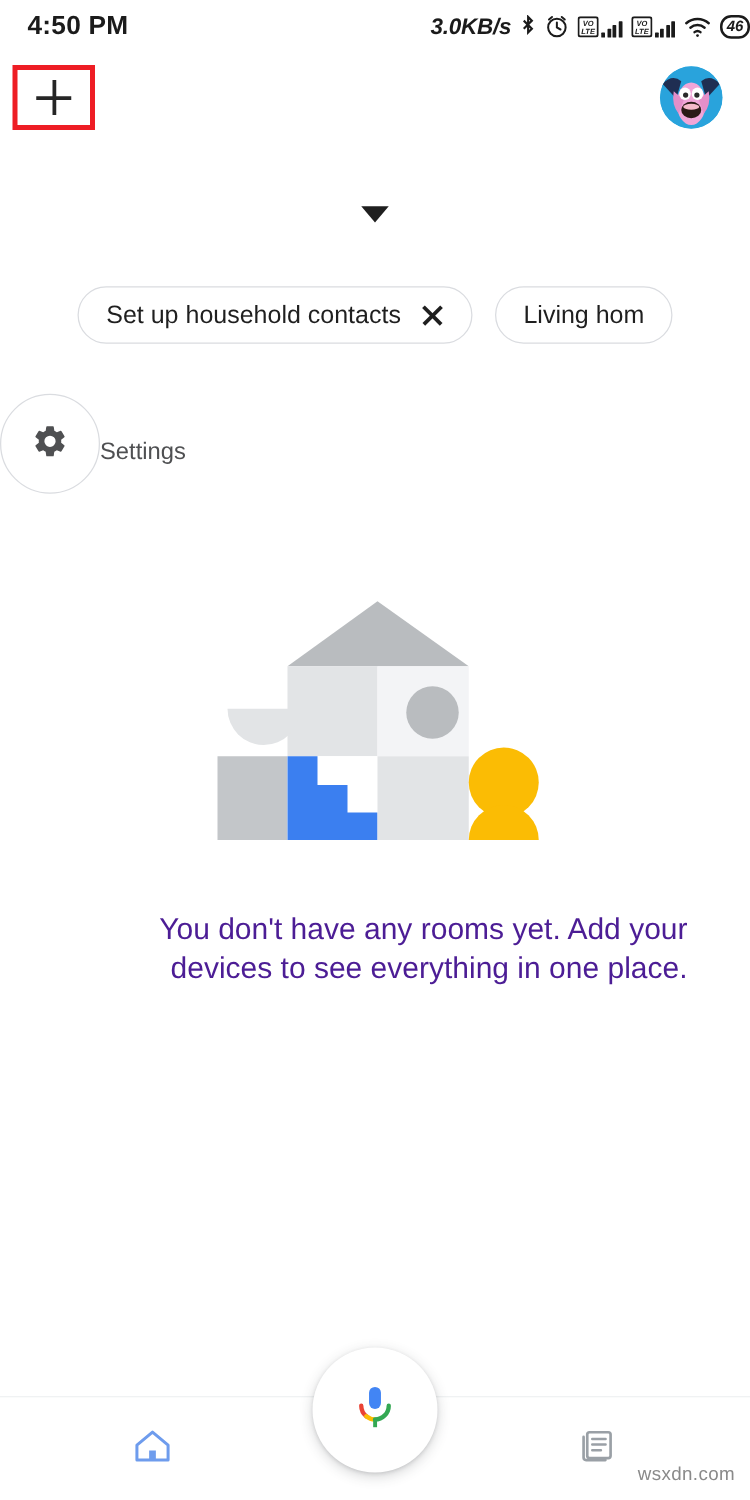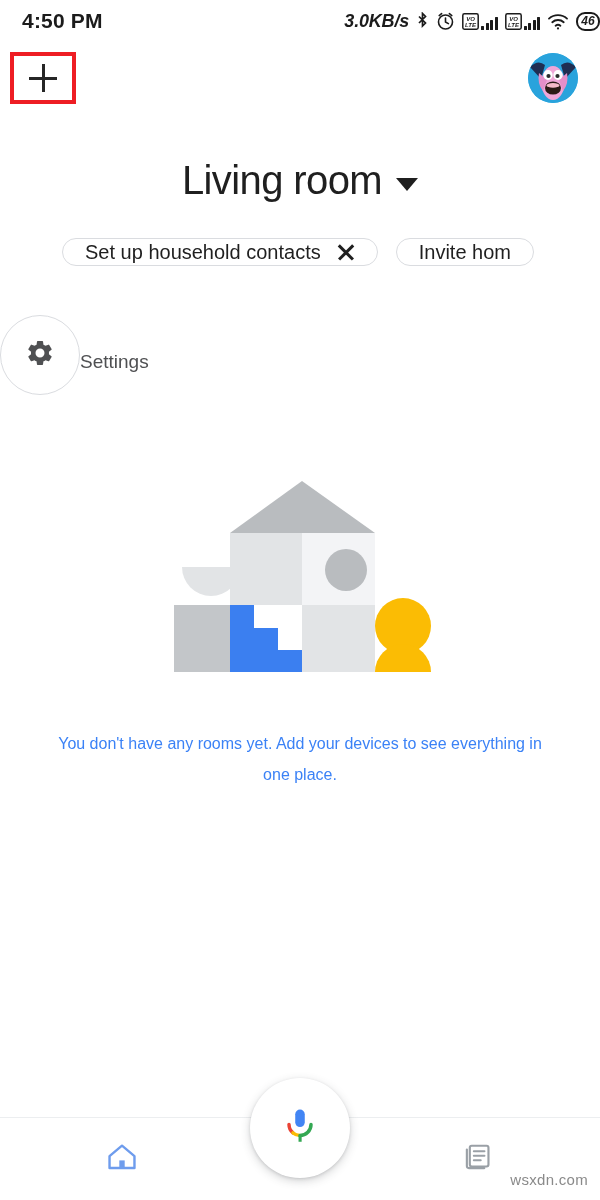--- a/index.html
+++ b/index.html
@@ -63,21 +63,21 @@
     border-right:11px solid transparent; border-top:13px solid #1f1f1f;
     margin-top:7px;
   }
 
   
   .chips {
     position:absolute; top:228px; left:62px; width:560px; height:48px;
     display:flex; align-items:center; gap:18px;
   }
   .chip {
-    height:28px; border:1px solid #dadce0; border-radius:24px;
+    height:46px; border:1px solid #dadce0; border-radius:24px;
     display:flex; align-items:center; gap:16px; padding:0 22px;
     font-size:20px; color:#1f1f1f; background:#fff; white-space:nowrap; flex:0 0 auto;
   }
   .chip-x { position:relative; width:18px; height:18px; flex:0 0 auto; }
   .chip-x:before, .chip-x:after {
     content:""; position:absolute; left:-1px; top:8px;
     width:20px; height:2.6px; background:#1f1f1f;
   }
   .chip-x:before { transform:rotate(45deg); }
   .chip-x:after  { transform:rotate(-45deg); }
@@ -90,21 +90,21 @@
     display:flex; align-items:center; justify-content:center; background:#fff;
   }
   .settings-label { margin-top:14px; font-size:19px; color:#4f5052; }
 
   
   .illo { position:absolute; left:170px; top:478px; width:265px; height:212px; }
 
   
   .empty-text {
     position:absolute; top:728px; left:50px; width:500px;
-    text-align:center; font-size:16px; line-height:31px; color:#3b82f6;
+    text-align:right; font-size:24px; line-height:31px; color:#4c1d95;
   }
 
   
   .bottom-divider {
     position:absolute; left:0; top:1117px; width:600px; height:1px; background:#eceef0;
   }
   .bottomnav {
     position:absolute; left:0; top:1118px; width:600px; height:82px; background:#fff;
   }
   .nav-item {
@@ -213,31 +213,30 @@
         <ellipse cx="30" cy="22" rx="4.6" ry="5" fill="#fff"></ellipse>
         <circle cx="20.5" cy="23" r="2.1" fill="#2b2b2b"></circle>
         <circle cx="29.5" cy="23" r="2.1" fill="#2b2b2b"></circle>
         <ellipse cx="25" cy="35" rx="8" ry="6.6" fill="#2b1a16"></ellipse>
         <ellipse cx="25" cy="32.4" rx="6.4" ry="2.4" fill="#f5b9c9"></ellipse>
       </svg>
     </div>
   </div>
 
   <div class="home-title">
-    <span class="txt">Living room</span>
     <span class="caret"></span>
   </div>
 
   <div class="chips">
     <div class="chip">
       <span>Set up household contacts</span>
       <span class="chip-x"></span>
     </div>
     <div class="chip">
-      <span>Invite hom</span>
+      <span>Living hom</span>
     </div>
   </div>
 
   <div class="settings">
     <div class="settings-circle">
       <span>
         <svg width="30" height="30" viewBox="0 0 24 24">
           <path fill="#4f5052" d="M19.14 12.94a7.5 7.5 0 0 0 0-1.88l2.03-1.58a.49.49 0 0 0 .12-.62l-1.92-3.32a.49.49 0 0 0-.59-.22l-2.39.96a7.3 7.3 0 0 0-1.62-.94l-.36-2.54a.48.48 0 0 0-.48-.41h-3.84a.48.48 0 0 0-.48.41l-.36 2.54c-.59.24-1.13.56-1.62.94l-2.39-.96a.49.49 0 0 0-.59.22L2.71 8.86a.49.49 0 0 0 .12.62l2.03 1.58a7.5 7.5 0 0 0 0 1.88l-2.03 1.58a.49.49 0 0 0-.12.62l1.92 3.32c.12.2.36.28.59.22l2.39-.96c.5.38 1.03.7 1.62.94l.36 2.54c.04.24.24.41.48.41h3.84c.24 0 .44-.17.48-.41l.36-2.54c.59-.24 1.13-.56 1.62-.94l2.39.96c.23.06.47-.02.59-.22l1.92-3.32a.49.49 0 0 0-.12-.62zM12 15.6A3.6 3.6 0 1 1 15.6 12 3.6 3.6 0 0 1 12 15.6"></path>
         </svg>
       </span>

